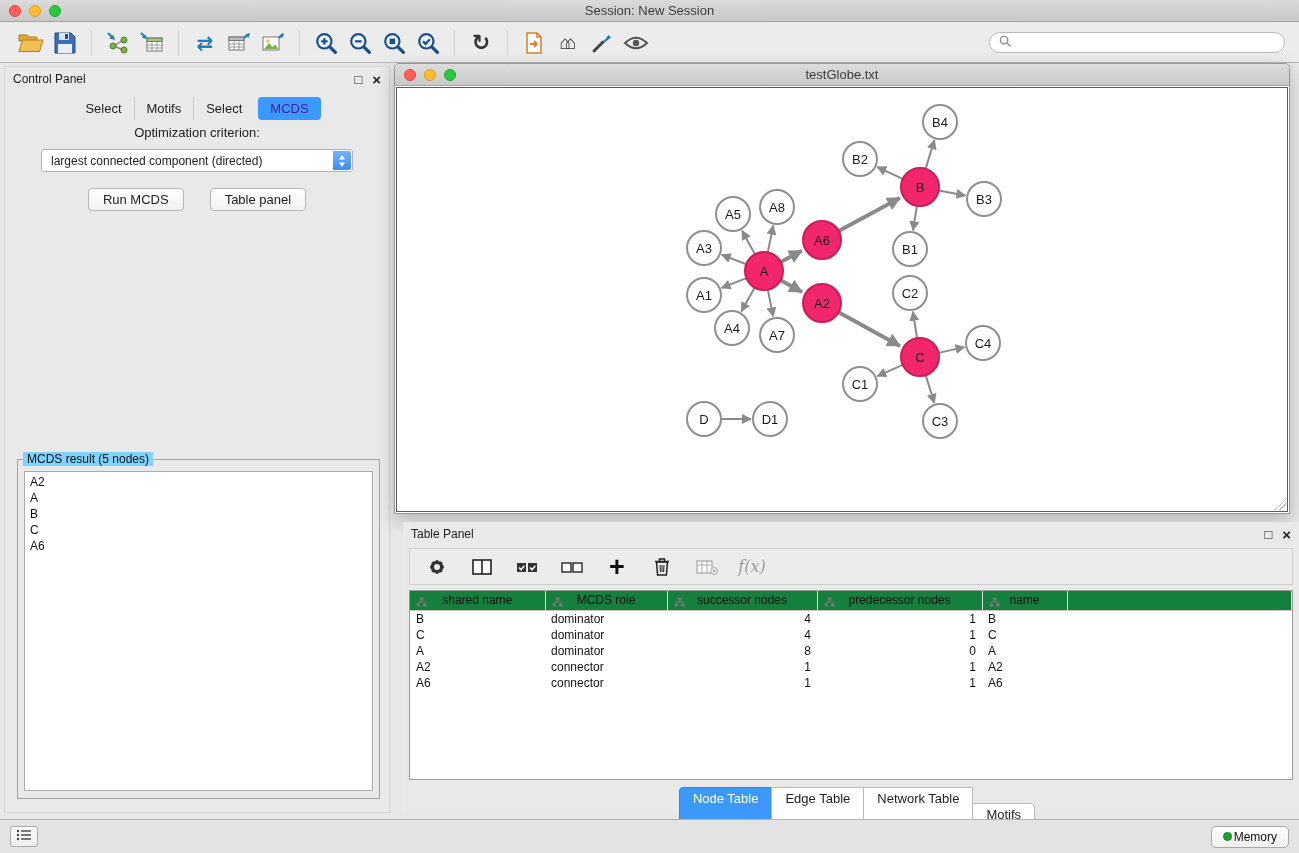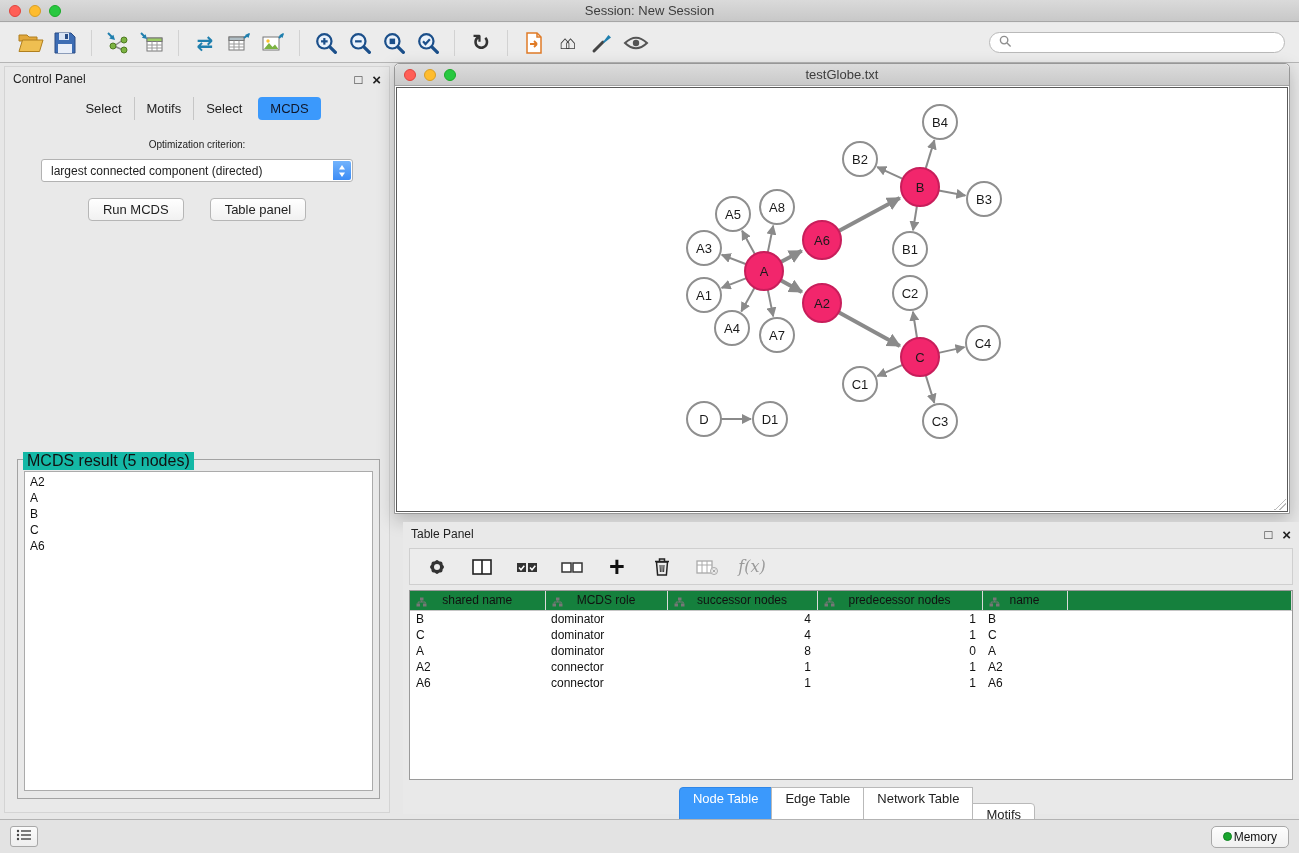--- a/index.html
+++ b/index.html
@@ -63,23 +63,23 @@
   .panel-head .ph-icon {
     font-size:13px; line-height:1; color:#222; margin-left:10px; cursor:default;
   }
   .panel-head .ph-icon.bold { font-weight:bold; font-size:15px; }
   .cp-tabs { display:flex; justify-content:center; margin-top:6px; align-items:center; }
   .cp-tab {
     padding:4px 12px; font-size:13px; color:#222; cursor:default;
   }
   .cp-tab + .cp-tab { border-left:1px solid #c6c6c6; }
   .cp-tab.active {
-    background:#3b99fc; color:#0f172a; border-radius:4px; border-left:none; margin-left:4px;
-  }
-  .opt-label { text-align:center; margin-top:19px; font-size:10px; }
+    background:#3b99fc; color:#4c1d95; border-radius:4px; border-left:none; margin-left:4px;
+  }
+  .opt-label { text-align:center; margin-top:5px; font-size:13px; }
   .dropdown {
     position:relative; width:312px; height:23px; margin:9px auto 16px auto;
     background:#fff; border:1px solid #b2b2b2; border-radius:3px;
     display:flex; align-items:center; padding:0 22px 0 9px;
     font-size:12px; white-space:nowrap;
   }
   .dropdown .stepper {
     position:absolute; right:1px; top:1px; bottom:1px; width:18px;
     background:linear-gradient(#72b3fc,#3c8cf5);
     border-radius:0 2px 2px 0; display:flex; align-items:center; justify-content:center;
@@ -89,22 +89,22 @@
     background:linear-gradient(#ffffff,#f1f1f1);
     border:1px solid #b6b6b6; border-radius:4px;
     font-size:13px; padding:3px 14px; color:#222; cursor:default;
     font-family:inherit;
   }
   .result-group {
     position:absolute; left:12px; right:9px; top:392px; bottom:13px;
     border:1px solid #a3a3a3;
   }
   .result-legend {
-    position:absolute; top:-8px; left:5px; background:#14b8a6; padding:0 4px;
-    font-size:16px; color:#111;
+    position:absolute; top:-8px; left:5px; background:#7dd3fc; padding:0 4px;
+    font-size:12px; color:#111;
   }
   .result-list {
     position:absolute; left:6px; right:6px; top:11px; bottom:7px;
     background:#fff; border:1px solid #ababab; overflow:hidden;
     padding:2px 0;
   }
   .result-item { font-size:12px; line-height:16px; padding:0 5px; color:#111; }
 
   
   .net-window {

